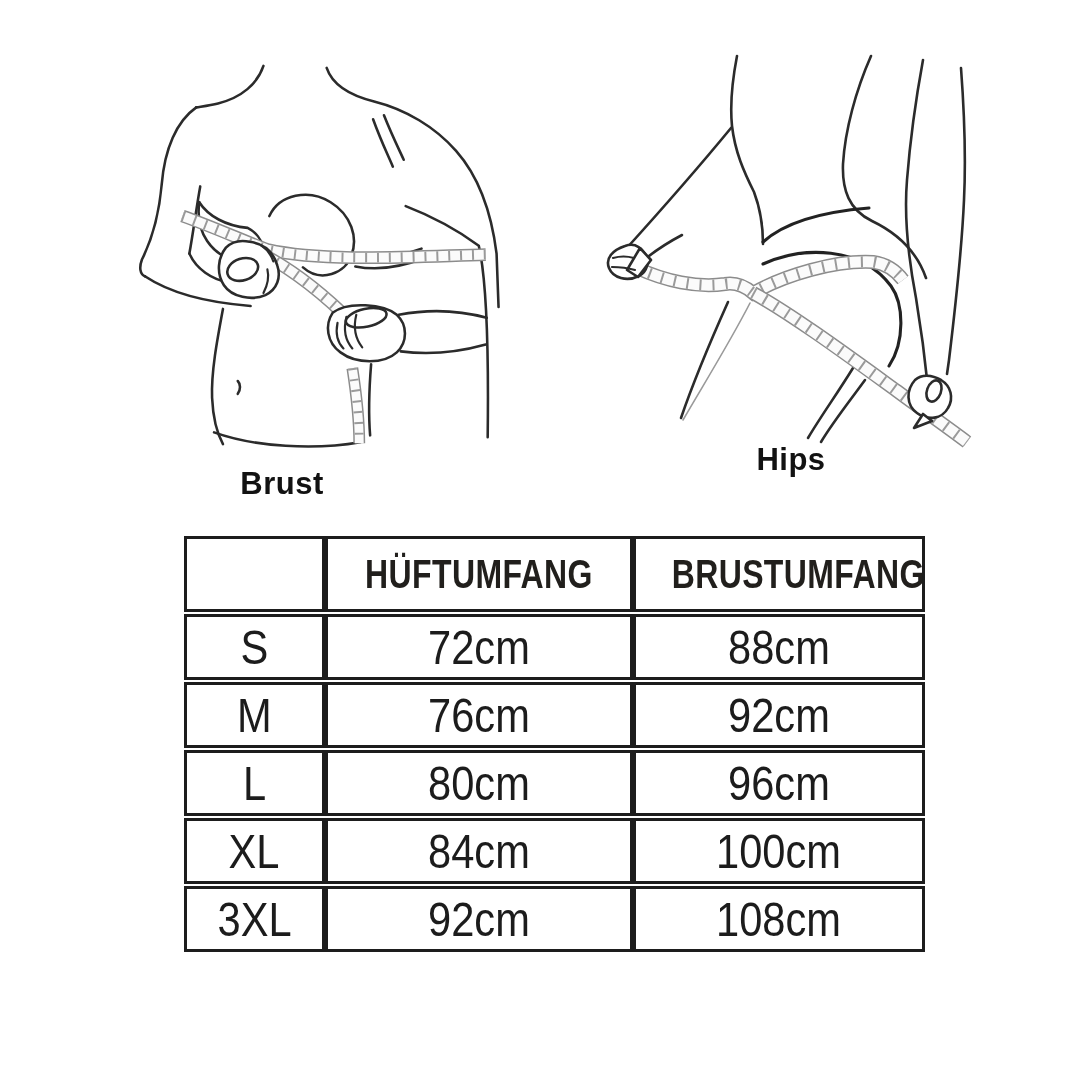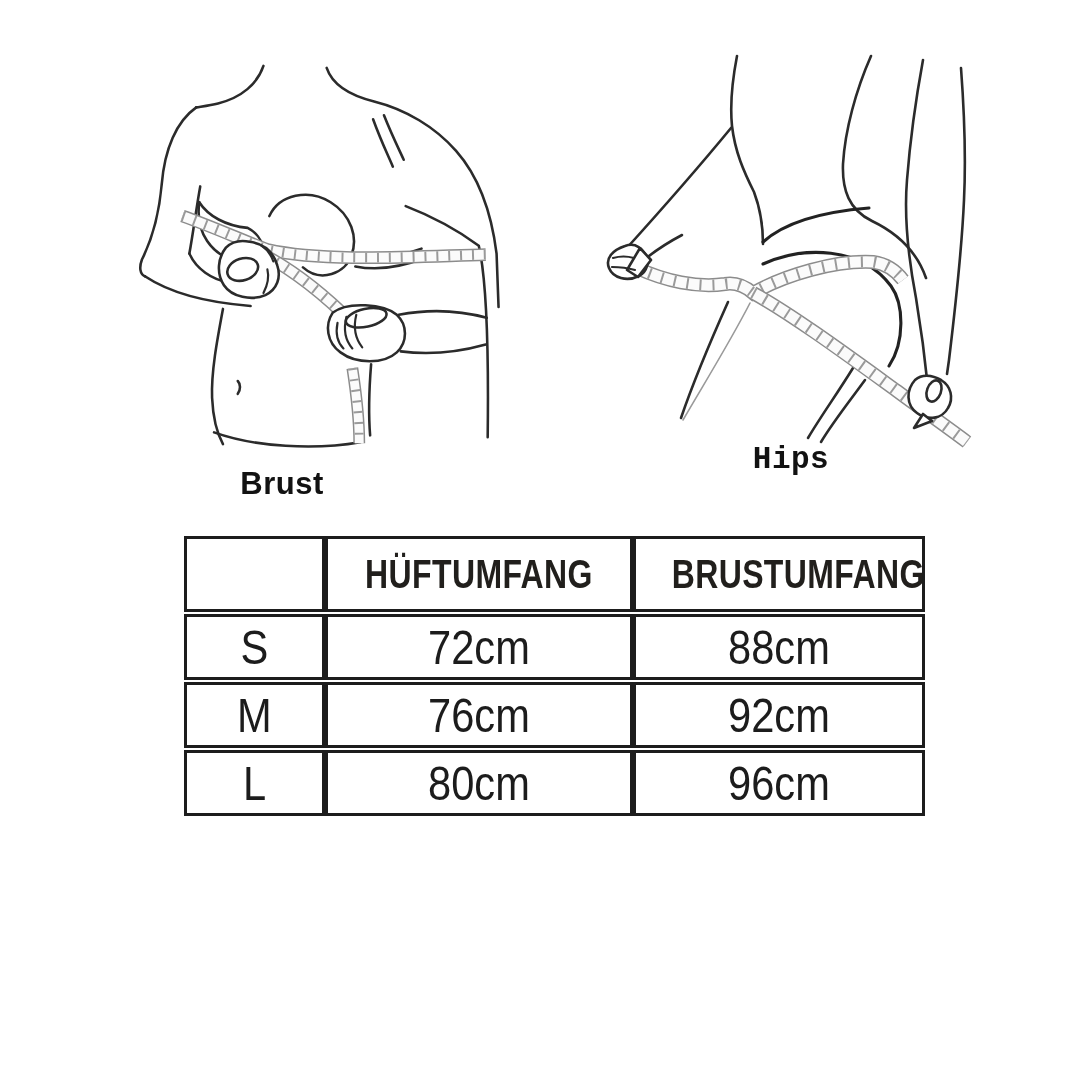--- a/index.html
+++ b/index.html
@@ -13,21 +13,21 @@
 
   
   #fig-bust{left:95px;top:58px;width:410px;height:405px;}
   #fig-hips{left:585px;top:50px;width:430px;height:420px;}
 
   .fig-label{
     font-weight:700;font-size:31px;line-height:34px;color:#121212;
     text-align:center;width:240px;letter-spacing:.5px;
   }
   #label-bust{left:162px;top:467px;}
-  #label-hips{left:671px;top:443px;font-family:Liberation Mono, monospace;}
+  #label-hips{left:671px;top:443px;}
 
   
   #size-table-wrap{left:156px;top:534px;width:769px;height:492px;}
   table.size-table{
     width:769px;table-layout:fixed;
     border-collapse:separate;border-spacing:0 2px;padding-left:28px;
   }
   table.size-table col.c1{width:19%;}
   table.size-table col.c2{width:41.6%;}
   table.size-table col.c3{width:39.4%;}
@@ -186,15 +186,25 @@
       <tr>
         <td><span class="num">M</span></td>
         <td><span class="num">76cm</span></td>
         <td><span class="num">92cm</span></td>
       </tr>
       <tr>
         <td><span class="num">L</span></td>
         <td><span class="num">80cm</span></td>
         <td><span class="num">96cm</span></td>
       </tr>
+      <tr>
+        <td><span class="num">XL</span></td>
+        <td><span class="num">84cm</span></td>
+        <td><span class="num">100cm</span></td>
+      </tr>
+      <tr>
+        <td><span class="num">3XL</span></td>
+        <td><span class="num">92cm</span></td>
+        <td><span class="num">108cm</span></td>
+      </tr>
     </tbody>
   </table>
 </div>
 
 </body></html>

